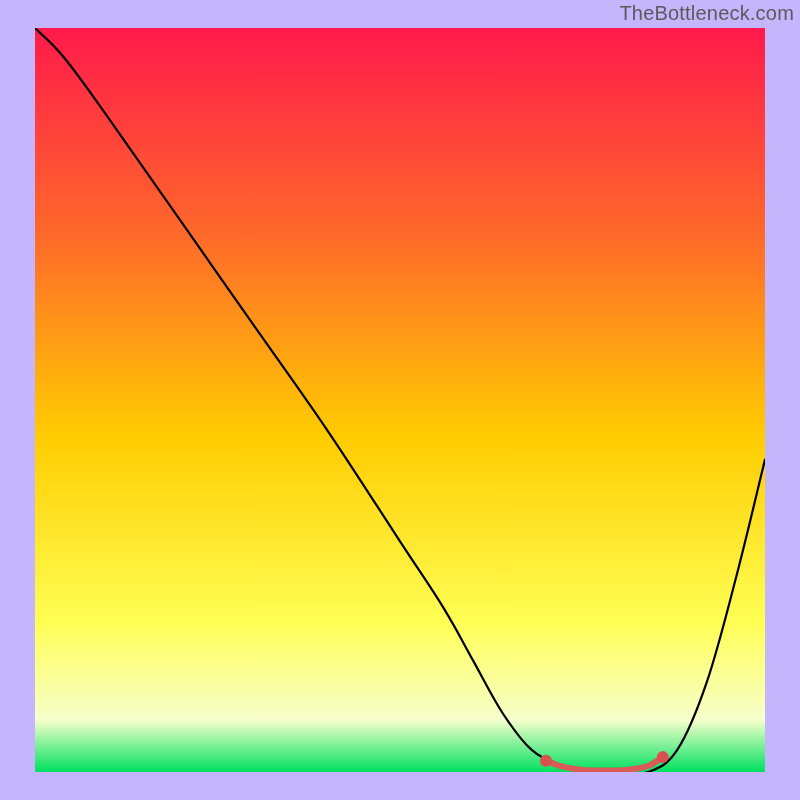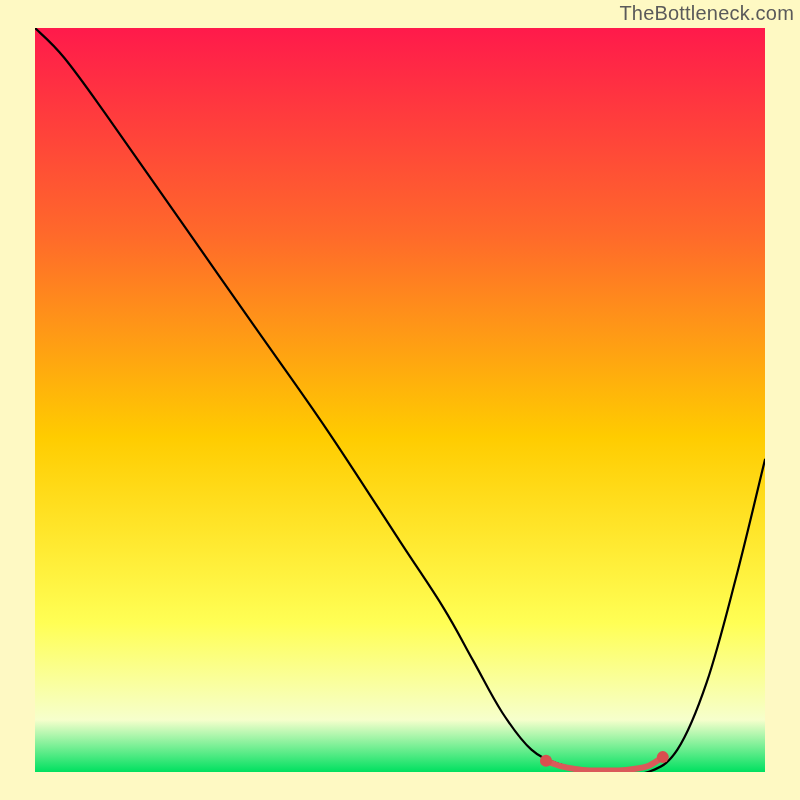--- a/index.html
+++ b/index.html
@@ -10,21 +10,21 @@
     background: #000;
     overflow: hidden;
     font-family: Arial, Helvetica, sans-serif;
   }
   .frame {
     position: absolute;
     left: 0;
     top: 0;
     width: 800px;
     height: 800px;
-    background: #fef9c3;
+    background: #c4b5fd;
   }
   .watermark {
     position: absolute;
     top: 2px;
     right: 6px;
     color: #5a5a5a;
     font-size: 20px;
     font-weight: 500;
     letter-spacing: 0.2px;
     z-index: 5;

